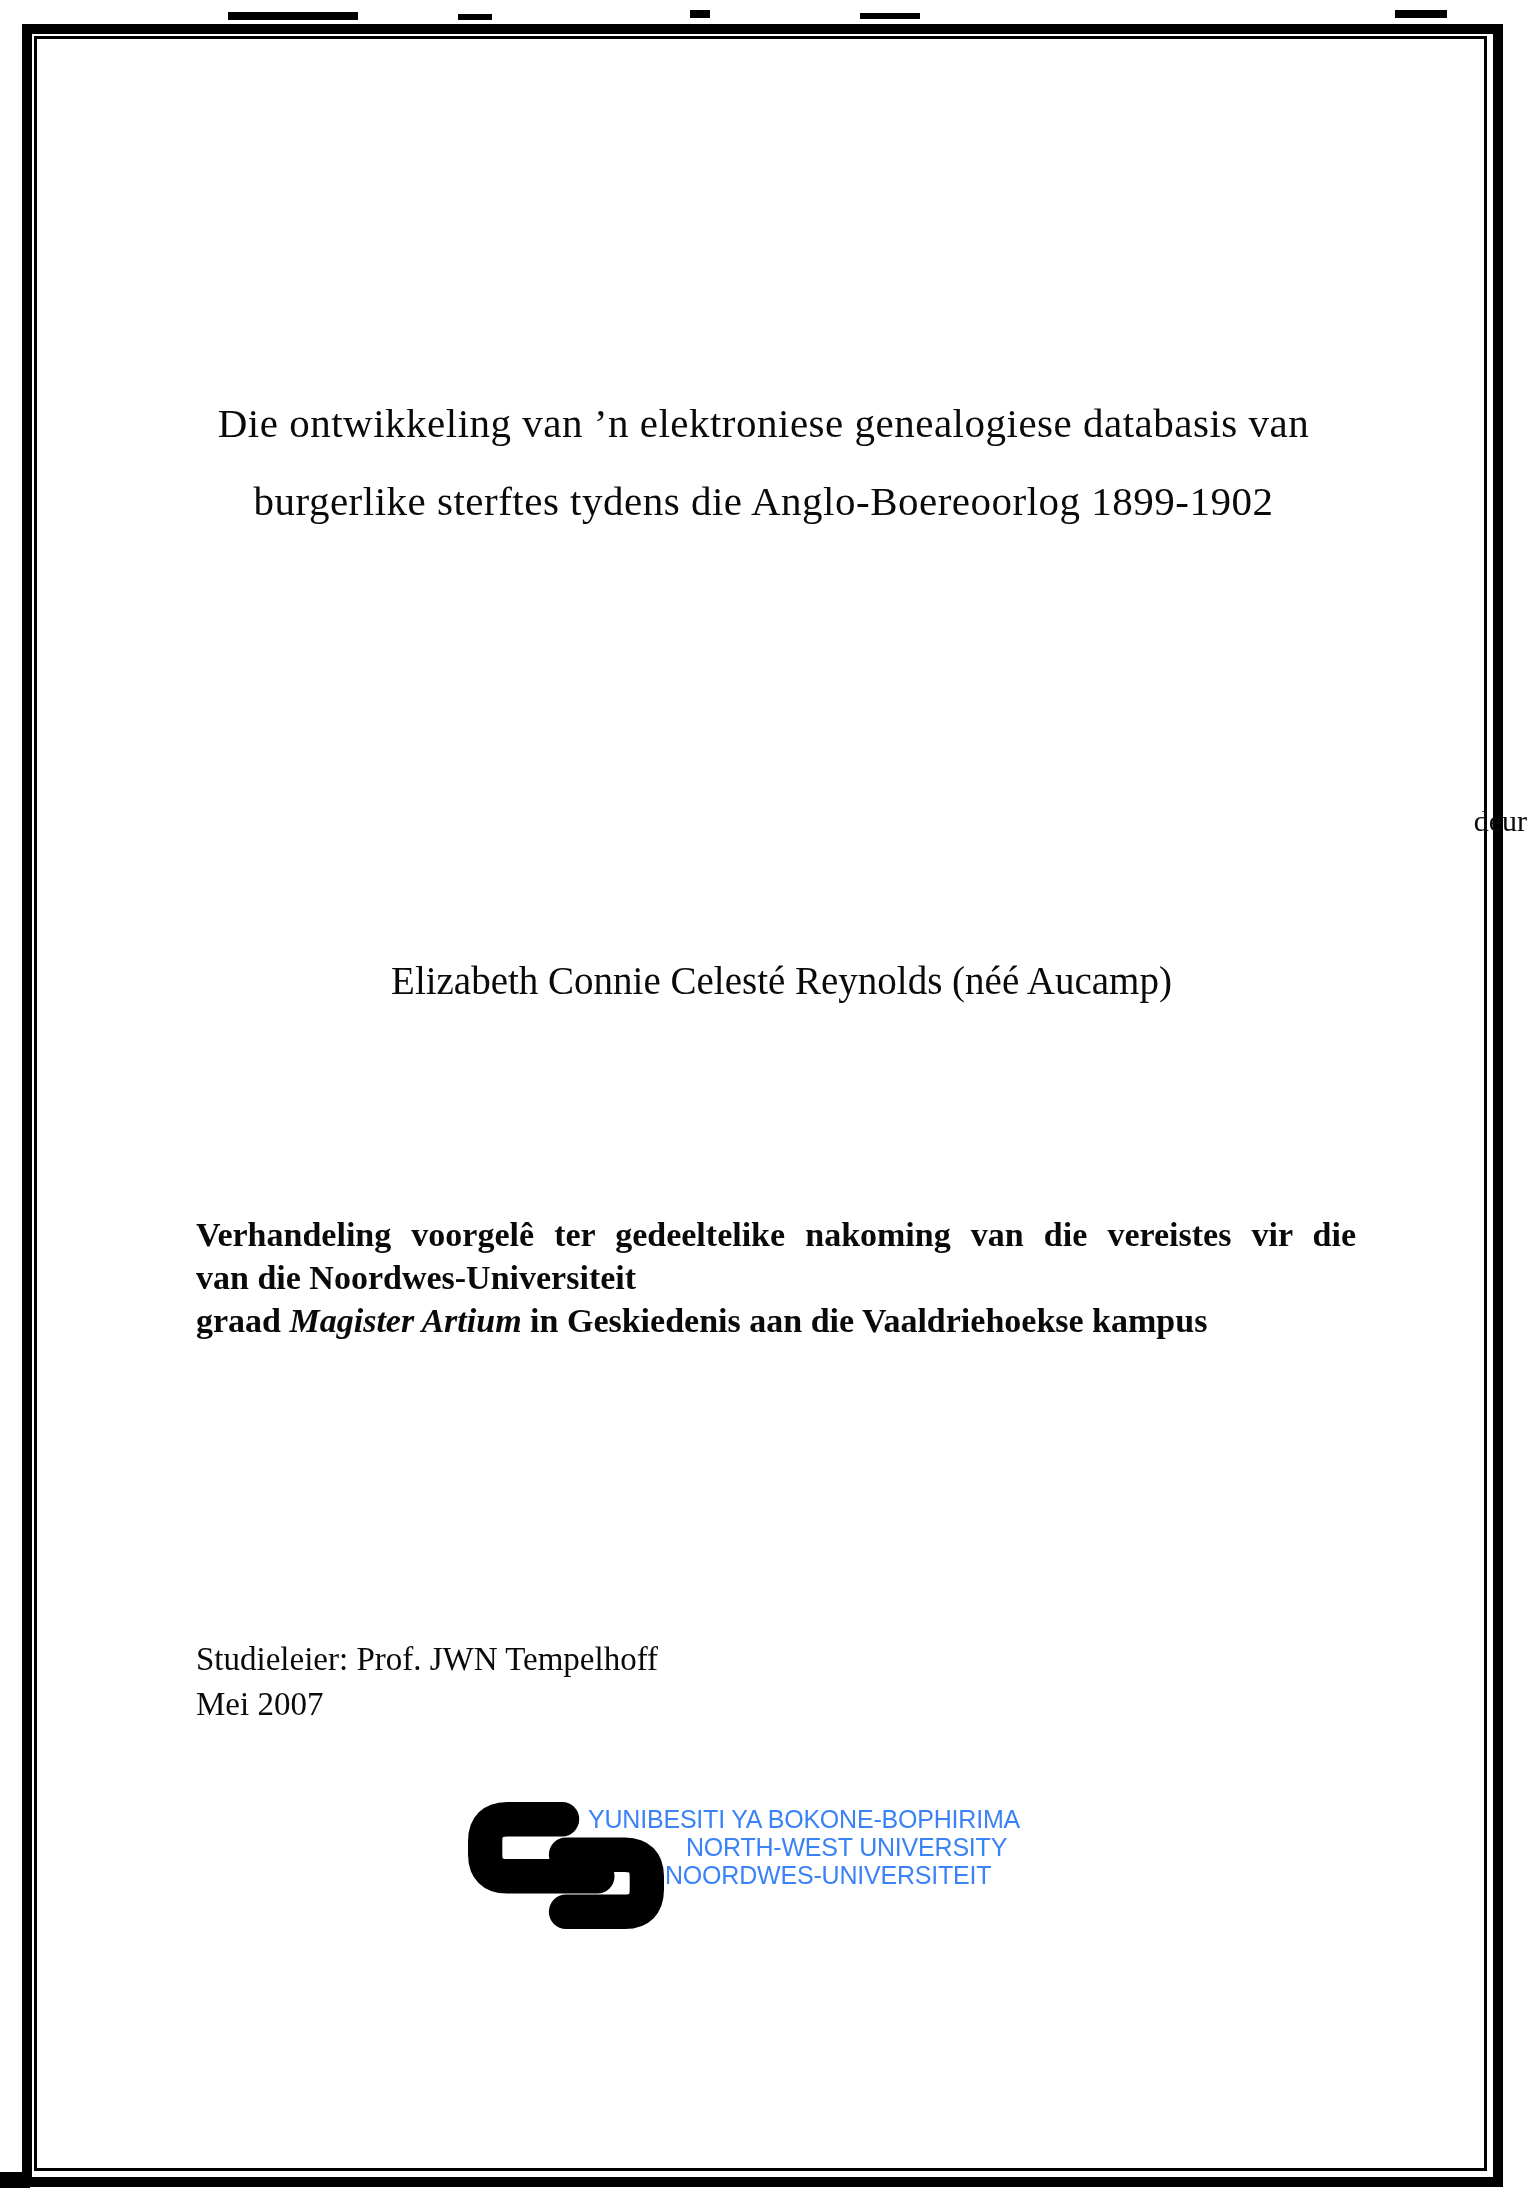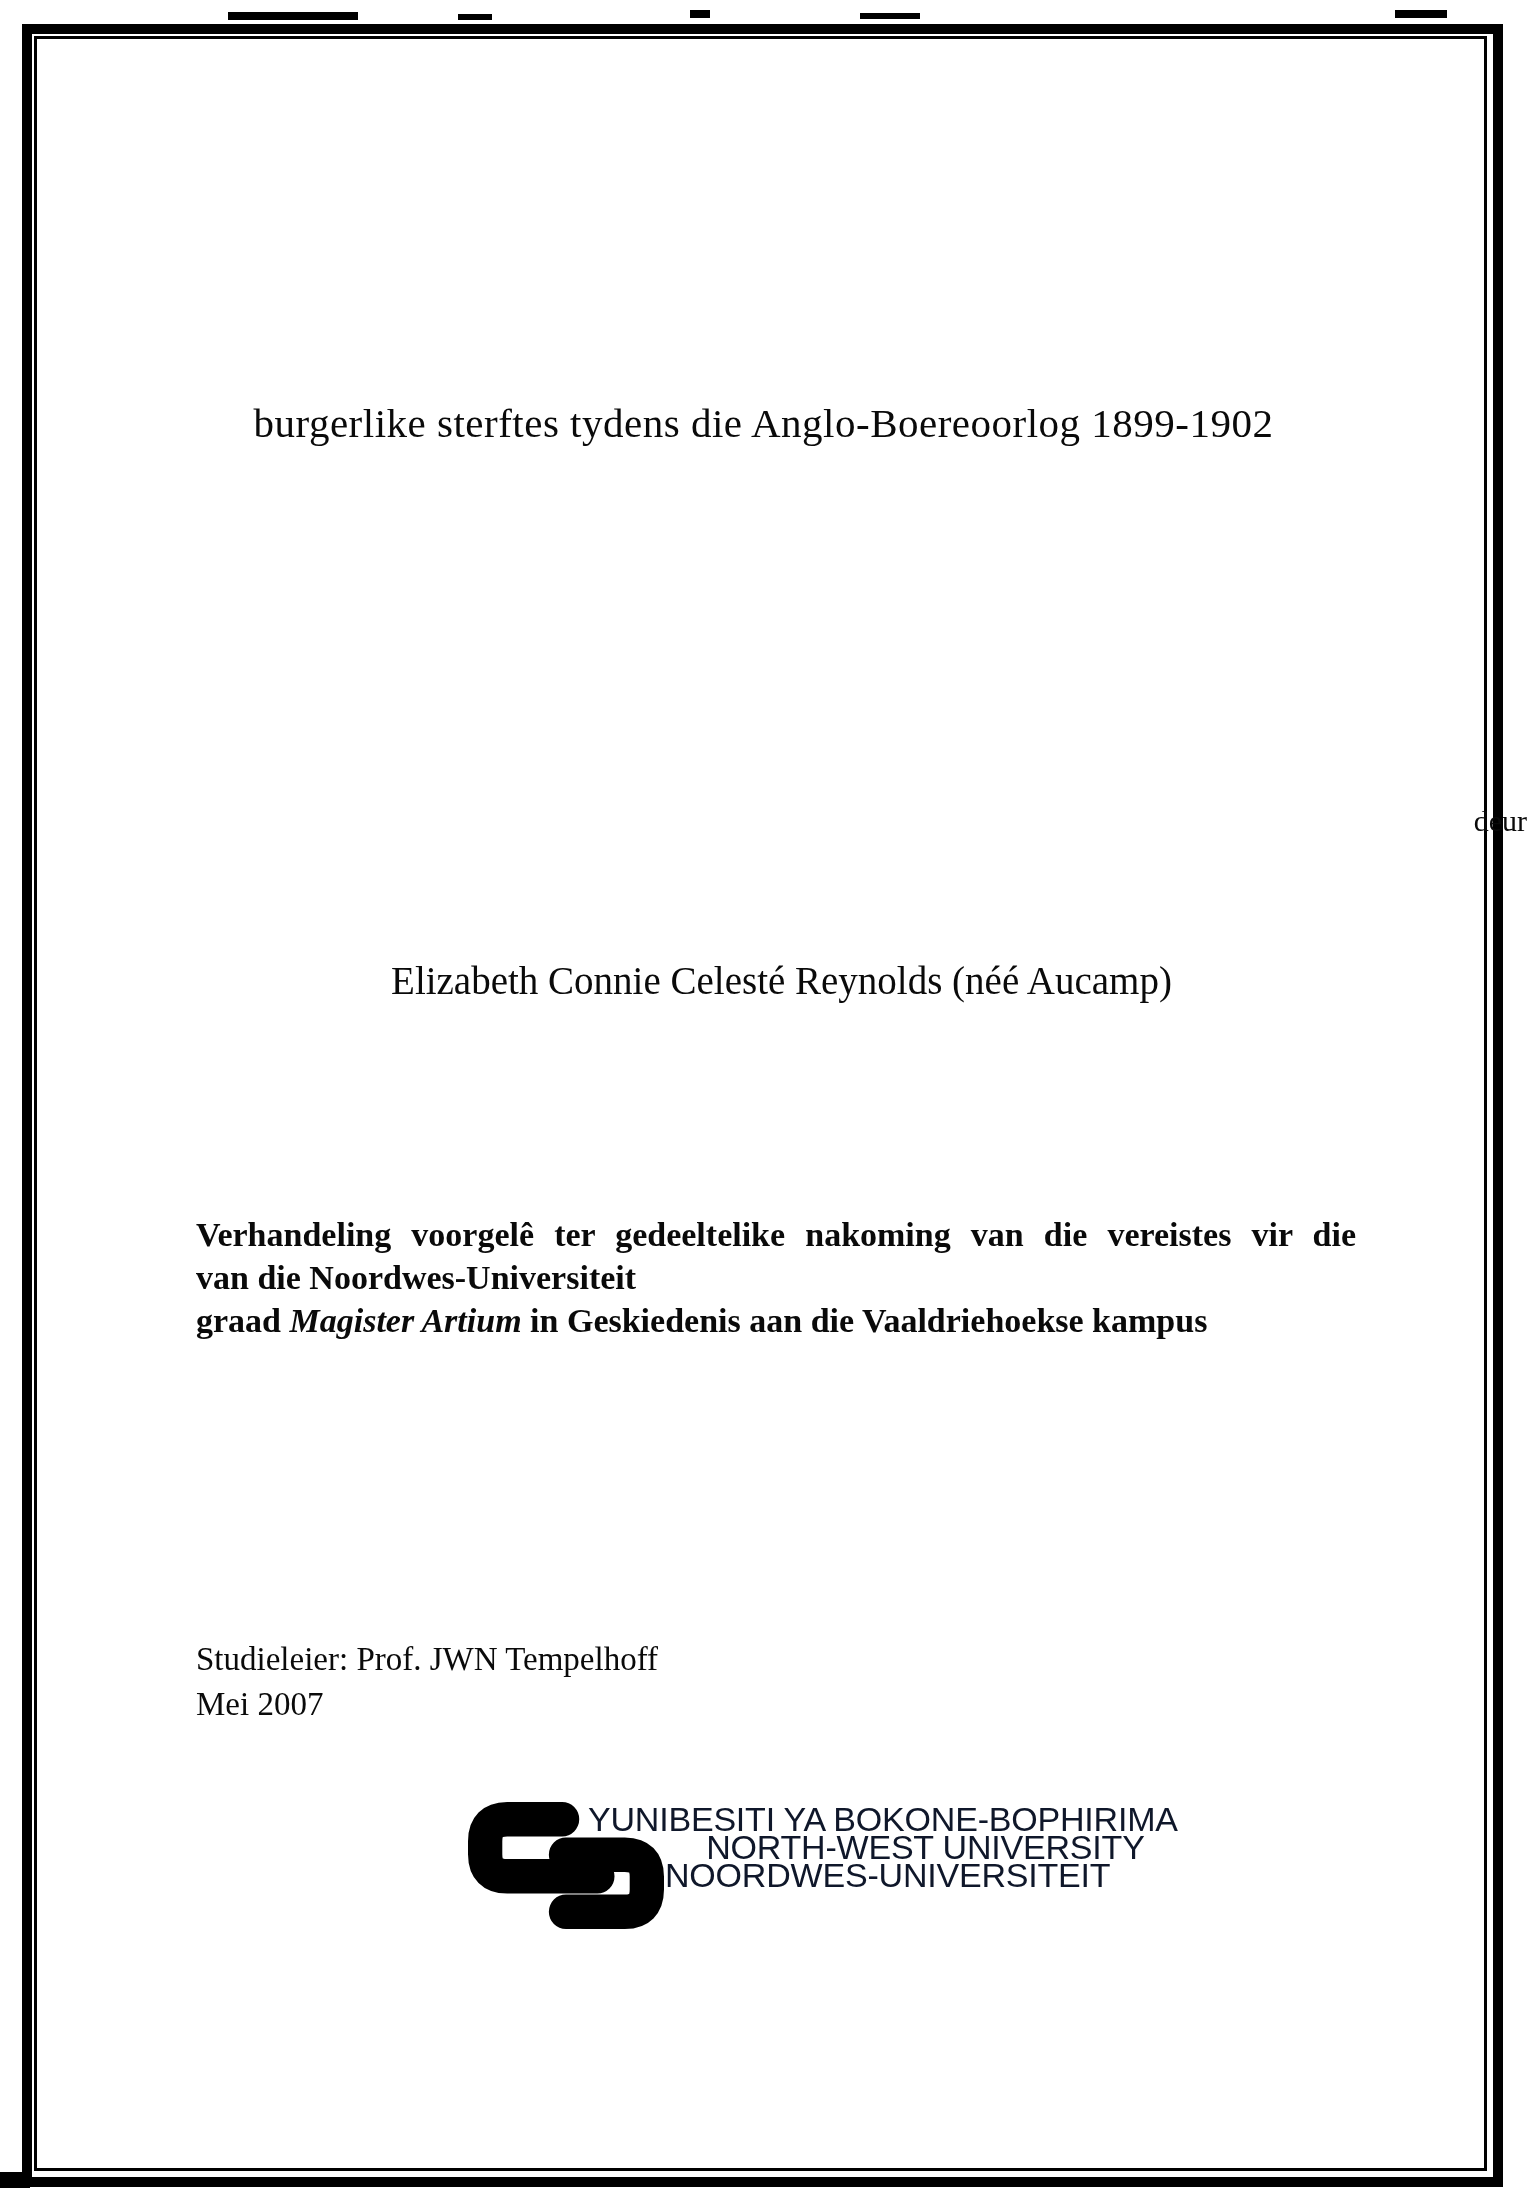--- a/index.html
+++ b/index.html
@@ -86,25 +86,25 @@
   }
   .logo-mark {
     position: absolute;
     left: 0; top: 2px;
     width: 196px; height: 130px;
   }
   .logo-text {
     position: absolute;
     left: 120px; top: 7px;
     font-family: "Liberation Sans", sans-serif;
-    font-size: 34px;
+    font-size: 25px;
     line-height: 28px;
     letter-spacing: -0.2px;
     white-space: nowrap;
-    color: #0f172a;
+    color: #3b82f6;
   }
   .logo-line-2 { margin-left: 85px; text-align: center; }
   .logo-line-3 { margin-left: 77px; }
 </style>
 </head>
 <body>
 
 <div class="page">
 
   <div class="artifact" style="left:228px; top:12px; width:130px; height:8px;"></div>
@@ -112,20 +112,21 @@
   <div class="artifact" style="left:690px; top:10px; width:20px; height:8px;"></div>
   <div class="artifact" style="left:860px; top:13px; width:60px; height:6px;"></div>
   <div class="artifact" style="left:1395px; top:10px; width:52px; height:8px;"></div>
   <div class="artifact" style="left:0px; top:2172px; width:30px; height:16px;"></div>
 
   <div class="frame-outer">
     <div class="frame-inner"></div>
   </div>
 
   <div class="thesis-title">
+    <div>Die ontwikkeling van ’n elektroniese genealogiese databasis van</div>
     <div>burgerlike sterftes tydens die Anglo-Boereoorlog 1899-1902</div>
   </div>
 
   <div class="byline">deur</div>
 
   <div class="author-name">Elizabeth Connie Celesté Reynolds (néé Aucamp)</div>
 
   <div class="degree-statement">
     <div class="statement-line-justified">Verhandeling voorgelê ter gedeeltelike nakoming van die vereistes vir die</div>
     <div>van die Noordwes-Universiteit</div>

